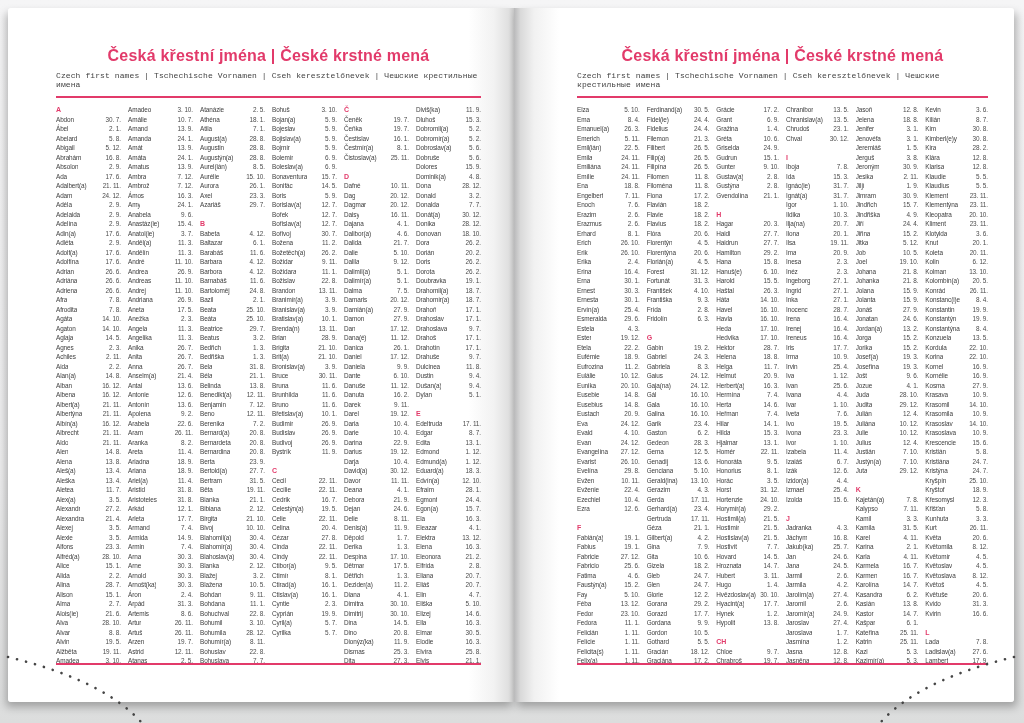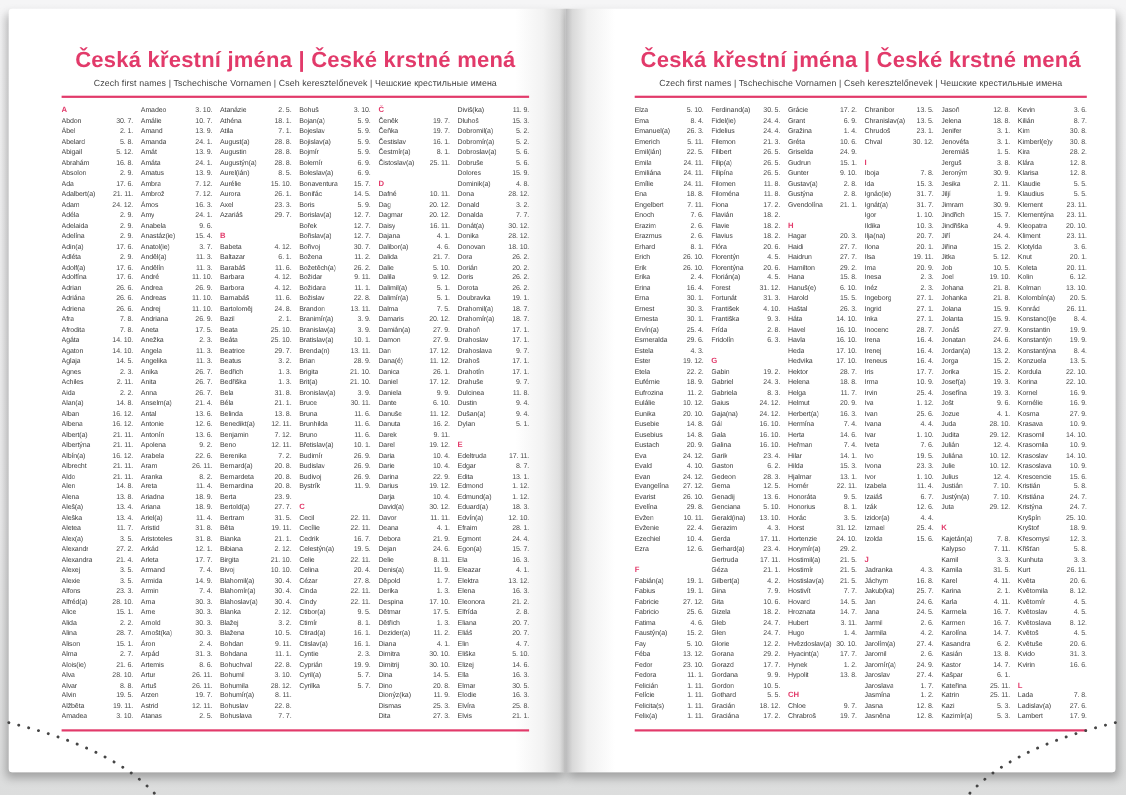--- a/index.html
+++ b/index.html
@@ -18,25 +18,25 @@
   .page.right{
     left:514px;width:500px;border-radius:0 3px 3px 0;
     background:linear-gradient(to right,#b9b9ba 0%,#d9d9d9 1.3%,#f1f1f1 4%,#ffffff 9%,#ffffff 100%);
     box-shadow:3px 5px 9px rgba(0,0,0,.28);
   }
   .content{position:absolute;top:0;bottom:0;}
   .page.left  .content{left:48px;right:33px;}
   .page.right .content{left:63px;right:26px;}
   .title{
     margin:0;padding-top:39px;text-align:center;
-    font-size:20px;line-height:17px;font-weight:bold;letter-spacing:.2px;
+    font-size:16px;line-height:17px;font-weight:bold;letter-spacing:.2px;
   }
   .subtitle{
-    margin:0;padding-top:7px;text-align:center;
-    font-size:8px;line-height:9px;color:#434343;letter-spacing:.1px;
+    margin:0;padding-top:7px;text-align:left;
+    font-size:8px;line-height:9px;color:#434343;letter-spacing:.1px;font-family:Liberation Mono, monospace;
   }
   .rule{height:2px;margin-top:7px;}
   .cols{
     display:grid;grid-template-columns:repeat(6,1fr);column-gap:7px;
     margin-top:7px;height:562px;overflow:hidden;align-items:start;
   }
   .col{display:block;min-width:0;}
   .row{
     display:flex;justify-content:space-between;align-items:baseline;
     height:9.5px;line-height:9.5px;font-size:6.4px;

